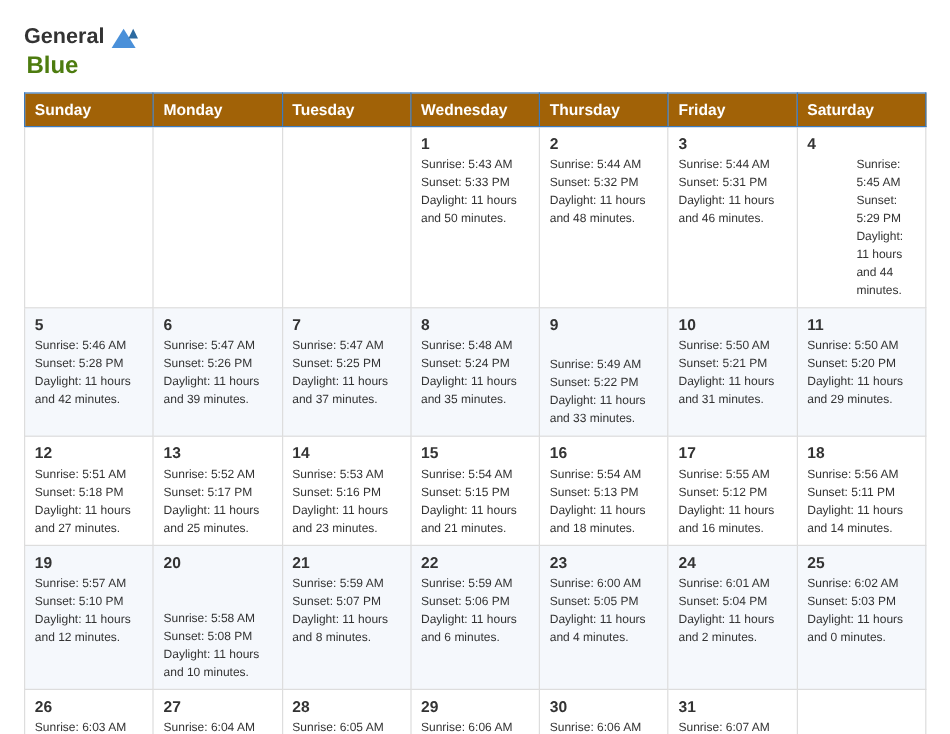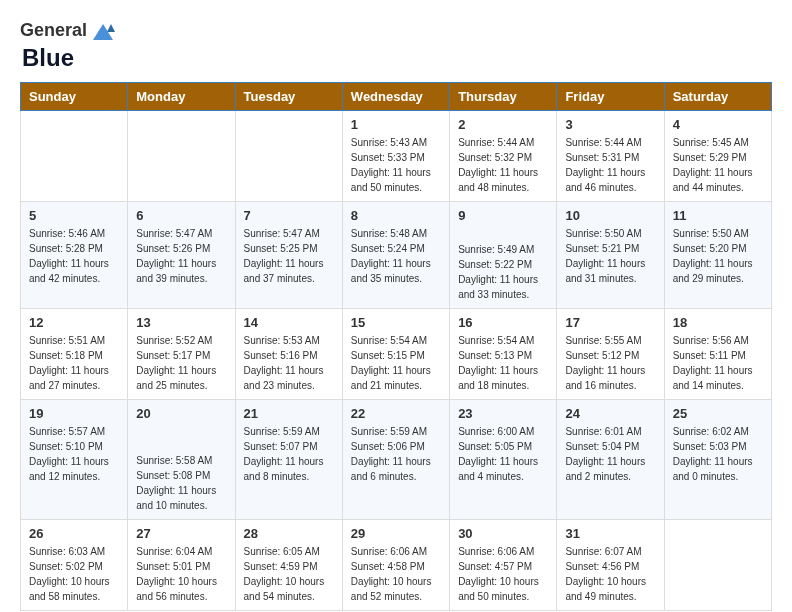--- a/index.html
+++ b/index.html
@@ -80,21 +80,21 @@
 <div class="header">
   <div class="logo">
     <div style="display:flex; flex-direction:column; align-items:flex-start;">
       <div style="display:flex; align-items:flex-start;">
         <span style="font-size:18px; font-weight:bold; color:#333;">General</span>
         <svg width="28" height="28" viewBox="0 0 28 28" style="margin-left:2px;">
           <polygon points="14,4 24,20 4,20" fill="#4a90d9"></polygon>
           <polygon points="18,12 26,12 22,4" fill="#2c6aa0"></polygon>
         </svg>
       </div>
-      <span style="font-size:24px; font-weight:bold; color:#0f172a; margin-top:-4px; margin-left:2px;">Blue</span>
+      <span style="font-size:20px; font-weight:bold; color:#4d7c0f; margin-top:-4px; margin-left:2px;">Blue</span>
     </div>
   </div>
   <div class="title-block">
     <div class="month-title"></div>
     <div class="subtitle"></div>
   </div>
 </div>
 
 <table class="calendar">
   <thead>
@@ -129,21 +129,21 @@
         </td>
         <td>
           <span class="day-number">3</span>
           <div class="day-info" style="white-space: pre-line;">Sunrise: 5:44 AM
 Sunset: 5:31 PM
 Daylight: 11 hours
 and 46 minutes.</div>
         </td>
         <td>
           <span class="day-number">4</span>
-          <div class="day-info" style="white-space: pre-line;">Sunrise: 5:45 AM
+          <div class="day-info" style="white-space: pre-line; margin-left: 41px;">Sunrise: 5:45 AM
 Sunset: 5:29 PM
 Daylight: 11 hours
 and 44 minutes.</div>
         </td>
       </tr>
       <tr>
         <td>
           <span class="day-number">5</span>
           <div class="day-info" style="white-space: pre-line;">Sunrise: 5:46 AM
 Sunset: 5:28 PM

